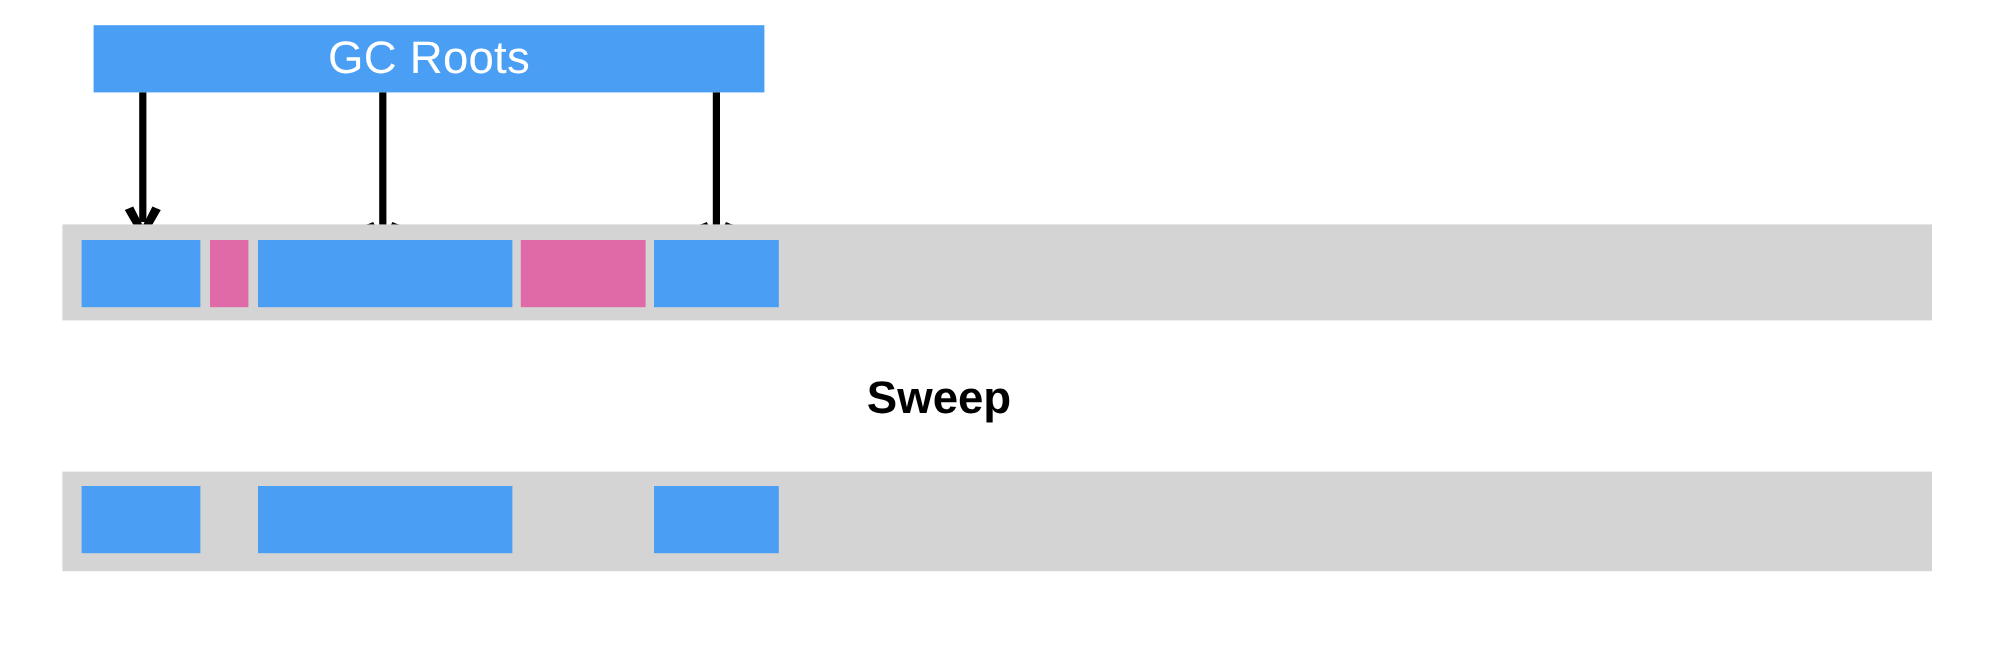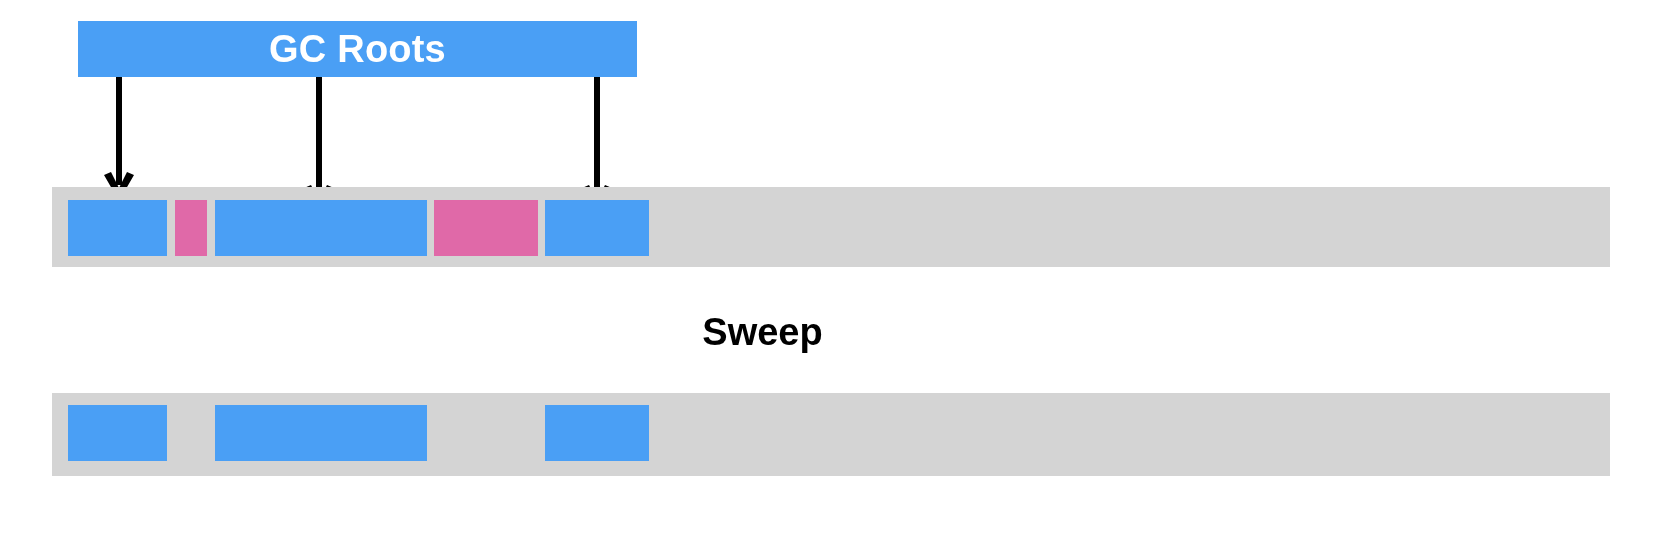--- a/index.html
+++ b/index.html
@@ -24,21 +24,21 @@
   .roots-box {
     position: absolute;
     display: flex;
     align-items: center;
     justify-content: center;
     box-sizing: border-box;
   }
   .roots-label {
     color: #ffffff;
     font-size: 38px;
-    font-weight: 700;
+    font-weight: 400;
     letter-spacing: 0.2px;
     line-height: 1;
     white-space: nowrap;
   }
 
   
   .arrow {
     position: absolute;
   }
   .arrow svg {
@@ -96,21 +96,21 @@
     </div>
 
   <div class="heap-bar" style="left: 52px; top: 187px; width: 1558px; height: 80px; background: rgb(212, 212, 212);">
       <div class="heap-block" style="left: 16px; top: 13px; width: 99px; height: 56px; background: rgb(74, 159, 245);"></div>
       <div class="heap-block" style="left: 123px; top: 13px; width: 32px; height: 56px; background: rgb(224, 105, 168);"></div>
       <div class="heap-block" style="left: 163px; top: 13px; width: 212px; height: 56px; background: rgb(74, 159, 245);"></div>
       <div class="heap-block" style="left: 382px; top: 13px; width: 104px; height: 56px; background: rgb(224, 105, 168);"></div>
       <div class="heap-block" style="left: 493px; top: 13px; width: 104px; height: 56px; background: rgb(74, 159, 245);"></div>
     </div>
 
-  <div class="stage-label" style="left: 600px; top: 313px; width: 325px; color: rgb(0, 0, 0);">Sweep</div>
+  <div class="stage-label" style="left: 620px; top: 313px; width: 325px; color: rgb(0, 0, 0);">Sweep</div>
 
   <div class="heap-bar" style="left: 52px; top: 393px; width: 1558px; height: 83px; background: rgb(212, 212, 212);">
       <div class="heap-block" style="left: 16px; top: 12px; width: 99px; height: 56px; background: rgb(74, 159, 245);"></div>
       <div class="heap-block" style="left: 163px; top: 12px; width: 212px; height: 56px; background: rgb(74, 159, 245);"></div>
       <div class="heap-block" style="left: 493px; top: 12px; width: 104px; height: 56px; background: rgb(74, 159, 245);"></div>
     </div>
 
 </div>
 
 </body></html>

